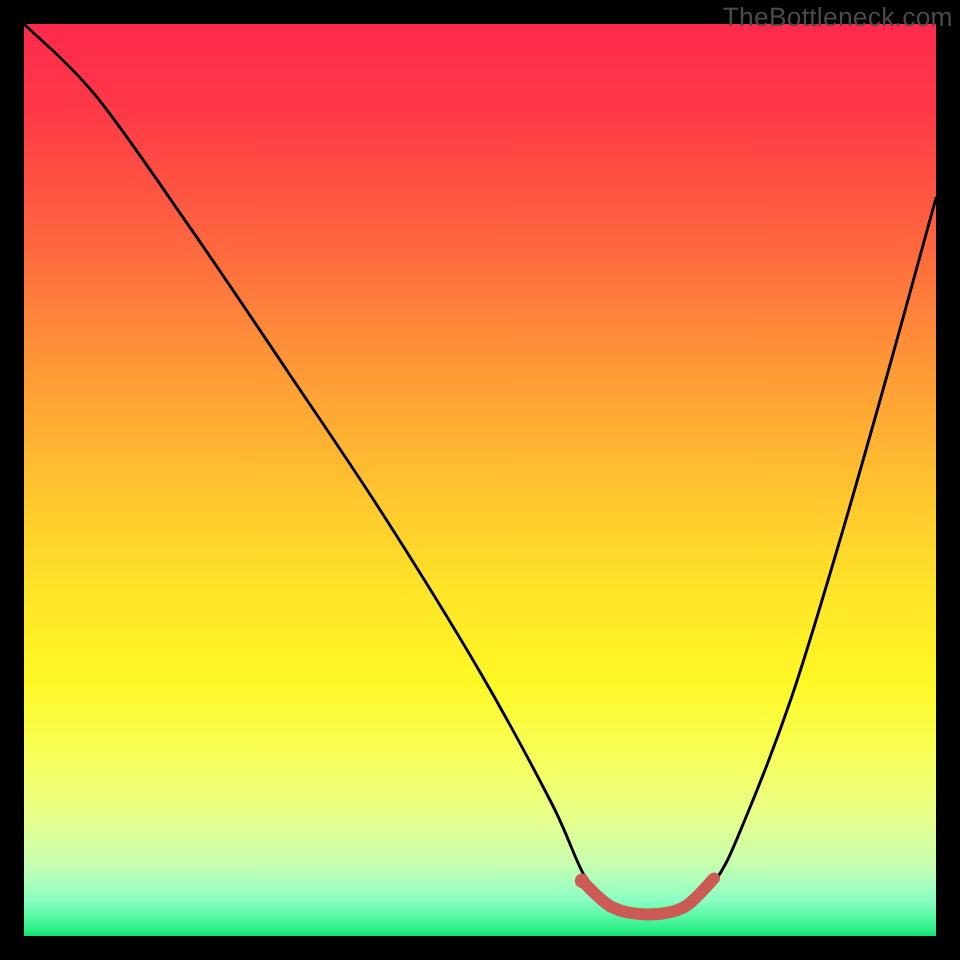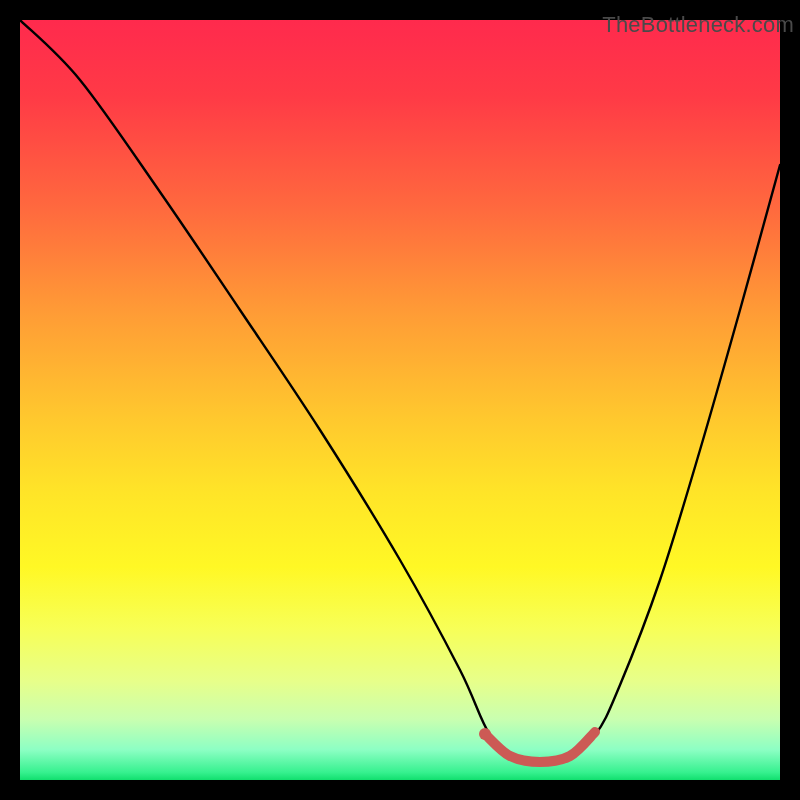--- a/index.html
+++ b/index.html
@@ -50,21 +50,21 @@
   }
   svg.curve {
     position: absolute;
     left: 0;
     top: 0;
     width: 760px;
     height: 760px;
   }
   .watermark {
     position: absolute;
-    top: 12px;
+    top: 2px;
     right: 6px;
     color: #4a4a4a;
     font-size: 22px;
     font-weight: 500;
     letter-spacing: 0.2px;
     z-index: 20;
   }
 </style>
 </head>
 <body>

